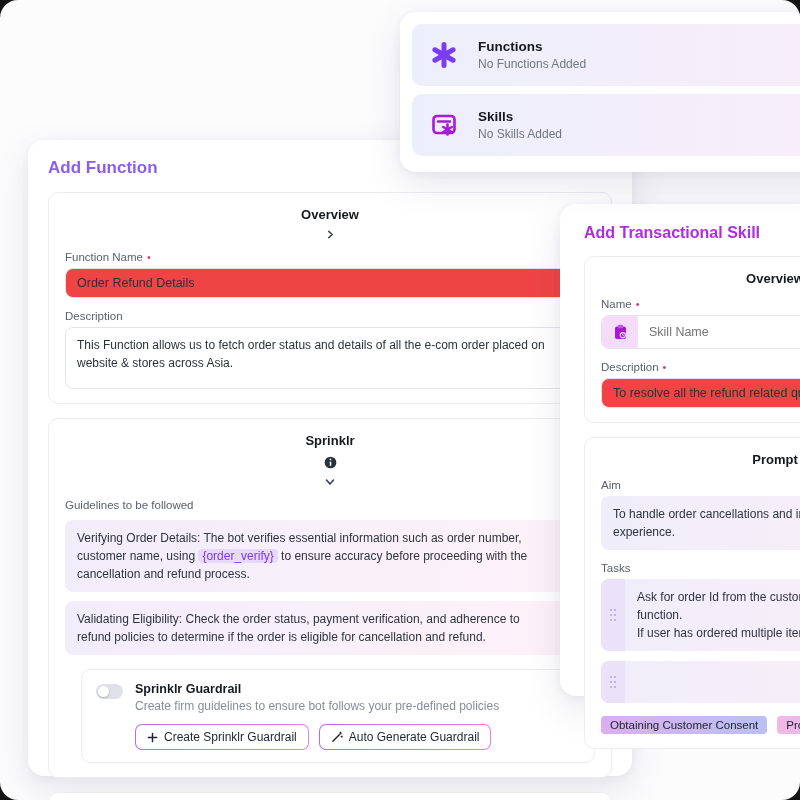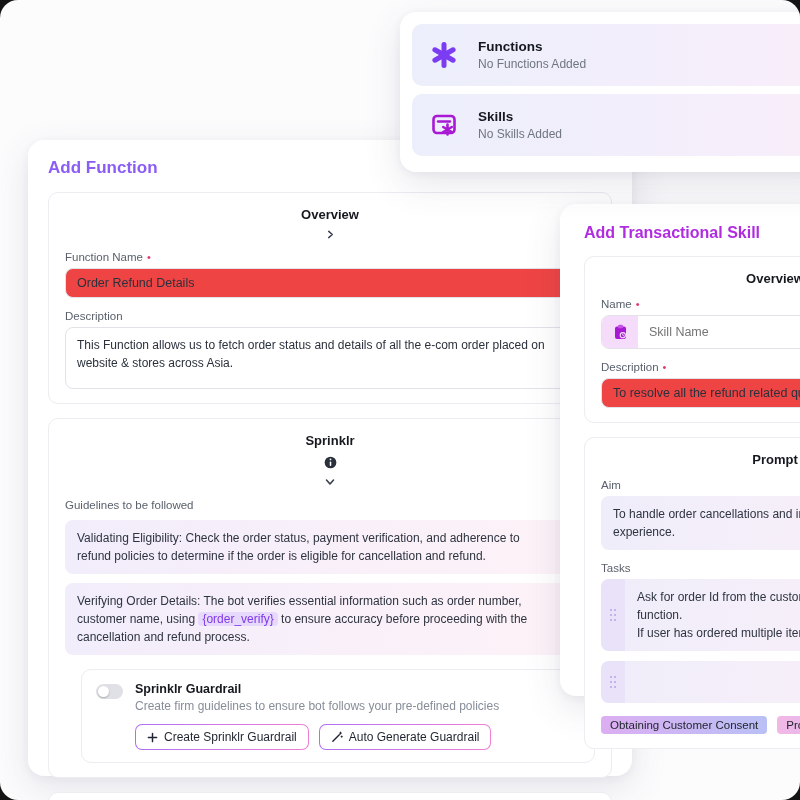--- a/index.html
+++ b/index.html
@@ -107,30 +107,30 @@
         </span>
         <span style="display:flex;">
           <svg width="10" height="10" viewBox="0 0 10 10">
               <path d="M1.5 3 L5 7 L8.5 3" fill="none" stroke="#3a404c" stroke-width="1.6" stroke-linecap="round" stroke-linejoin="round"></path>
             </svg>
         </span>
       </div>
       <div class="field-label">Guidelines to be followed</div>
 
       <div class="guide-row">
-        <div class="guide-box"><span>Validating Eligibility: Check the order status, payment verification, and adherence to refund policies to determine if the order is eligible for cancellation and refund.</span></div>
+        <div class="guide-box"><span>Verifying Order Details: The bot verifies essential information such as order number, customer name, using </span><span class="token">{order_verify}</span><span> to ensure accuracy before proceeding with the cancellation and refund process.</span></div>
         <div class="close-btn">
           <svg width="8" height="8" viewBox="0 0 8 8">
               <path d="M1.5 1.5 L6.5 6.5 M6.5 1.5 L1.5 6.5" stroke="#fff" stroke-width="1.4" stroke-linecap="round"></path>
             </svg>
         </div>
       </div>
 
       <div class="guide-row">
-        <div class="guide-box"><span>Verifying Order Details: The bot verifies essential information such as order number, customer name, using </span><span class="token">{order_verify}</span><span> to ensure accuracy before proceeding with the cancellation and refund process.</span></div>
+        <div class="guide-box"><span>Validating Eligibility: Check the order status, payment verification, and adherence to refund policies to determine if the order is eligible for cancellation and refund.</span></div>
         <div class="close-btn">
           <svg width="8" height="8" viewBox="0 0 8 8">
               <path d="M1.5 1.5 L6.5 6.5 M6.5 1.5 L1.5 6.5" stroke="#fff" stroke-width="1.4" stroke-linecap="round"></path>
             </svg>
         </div>
       </div>
 
       <div class="sprinklr-box">
         <div class="toggle">
             <span class="knob"></span>

